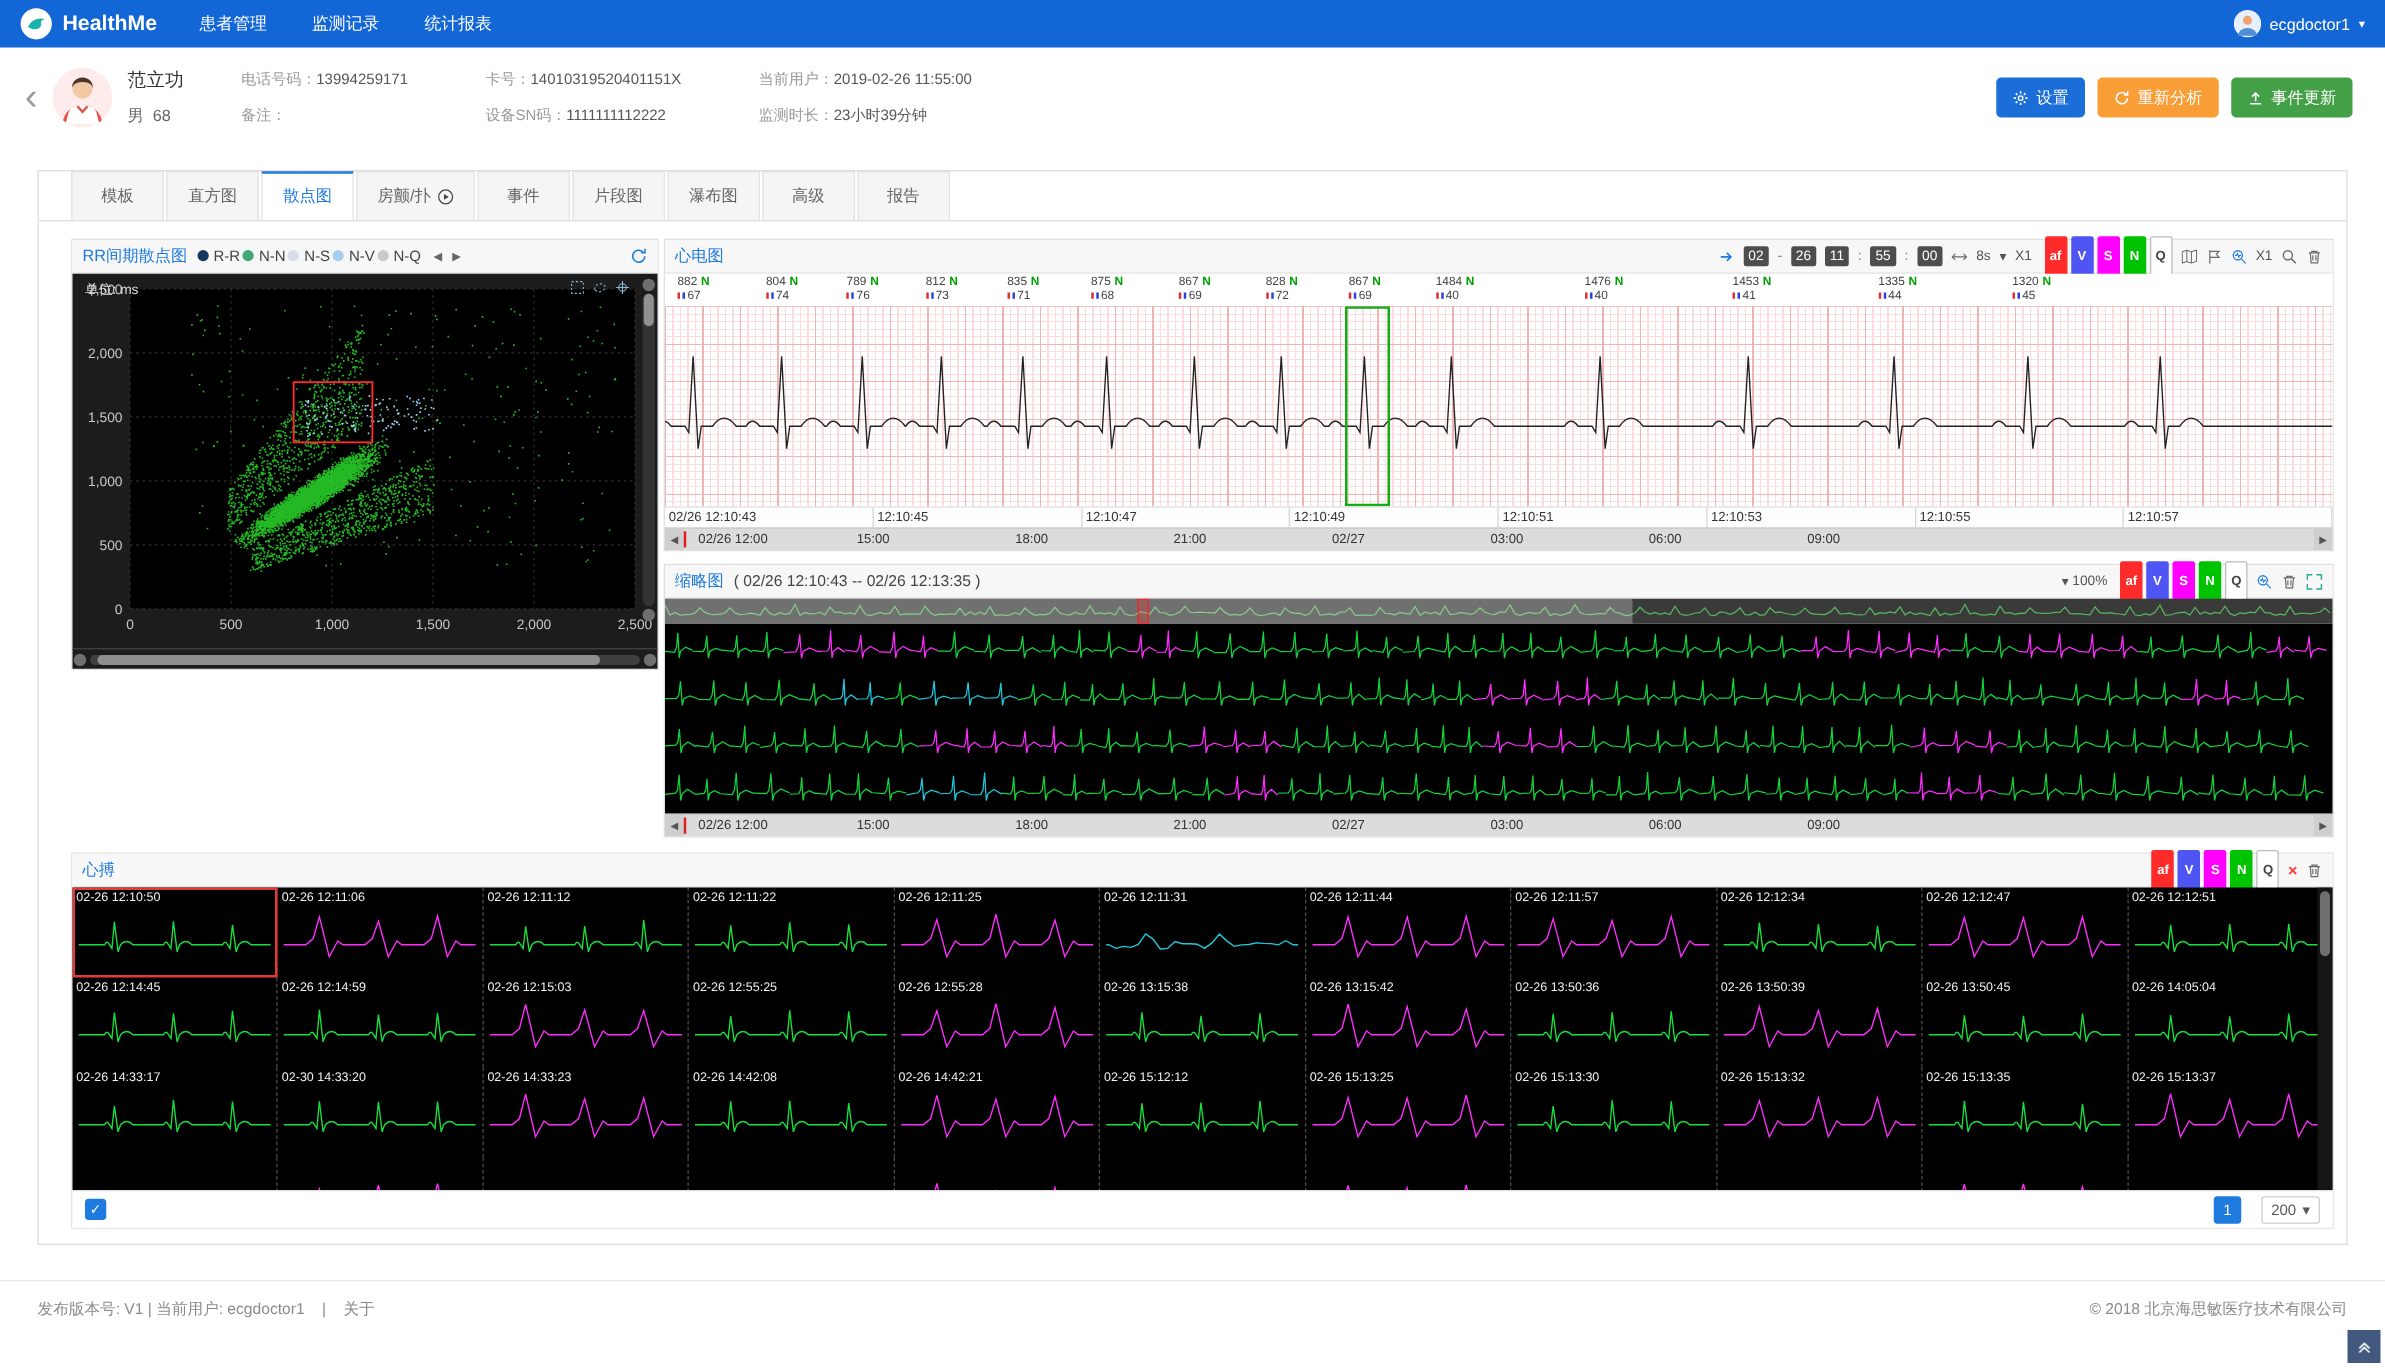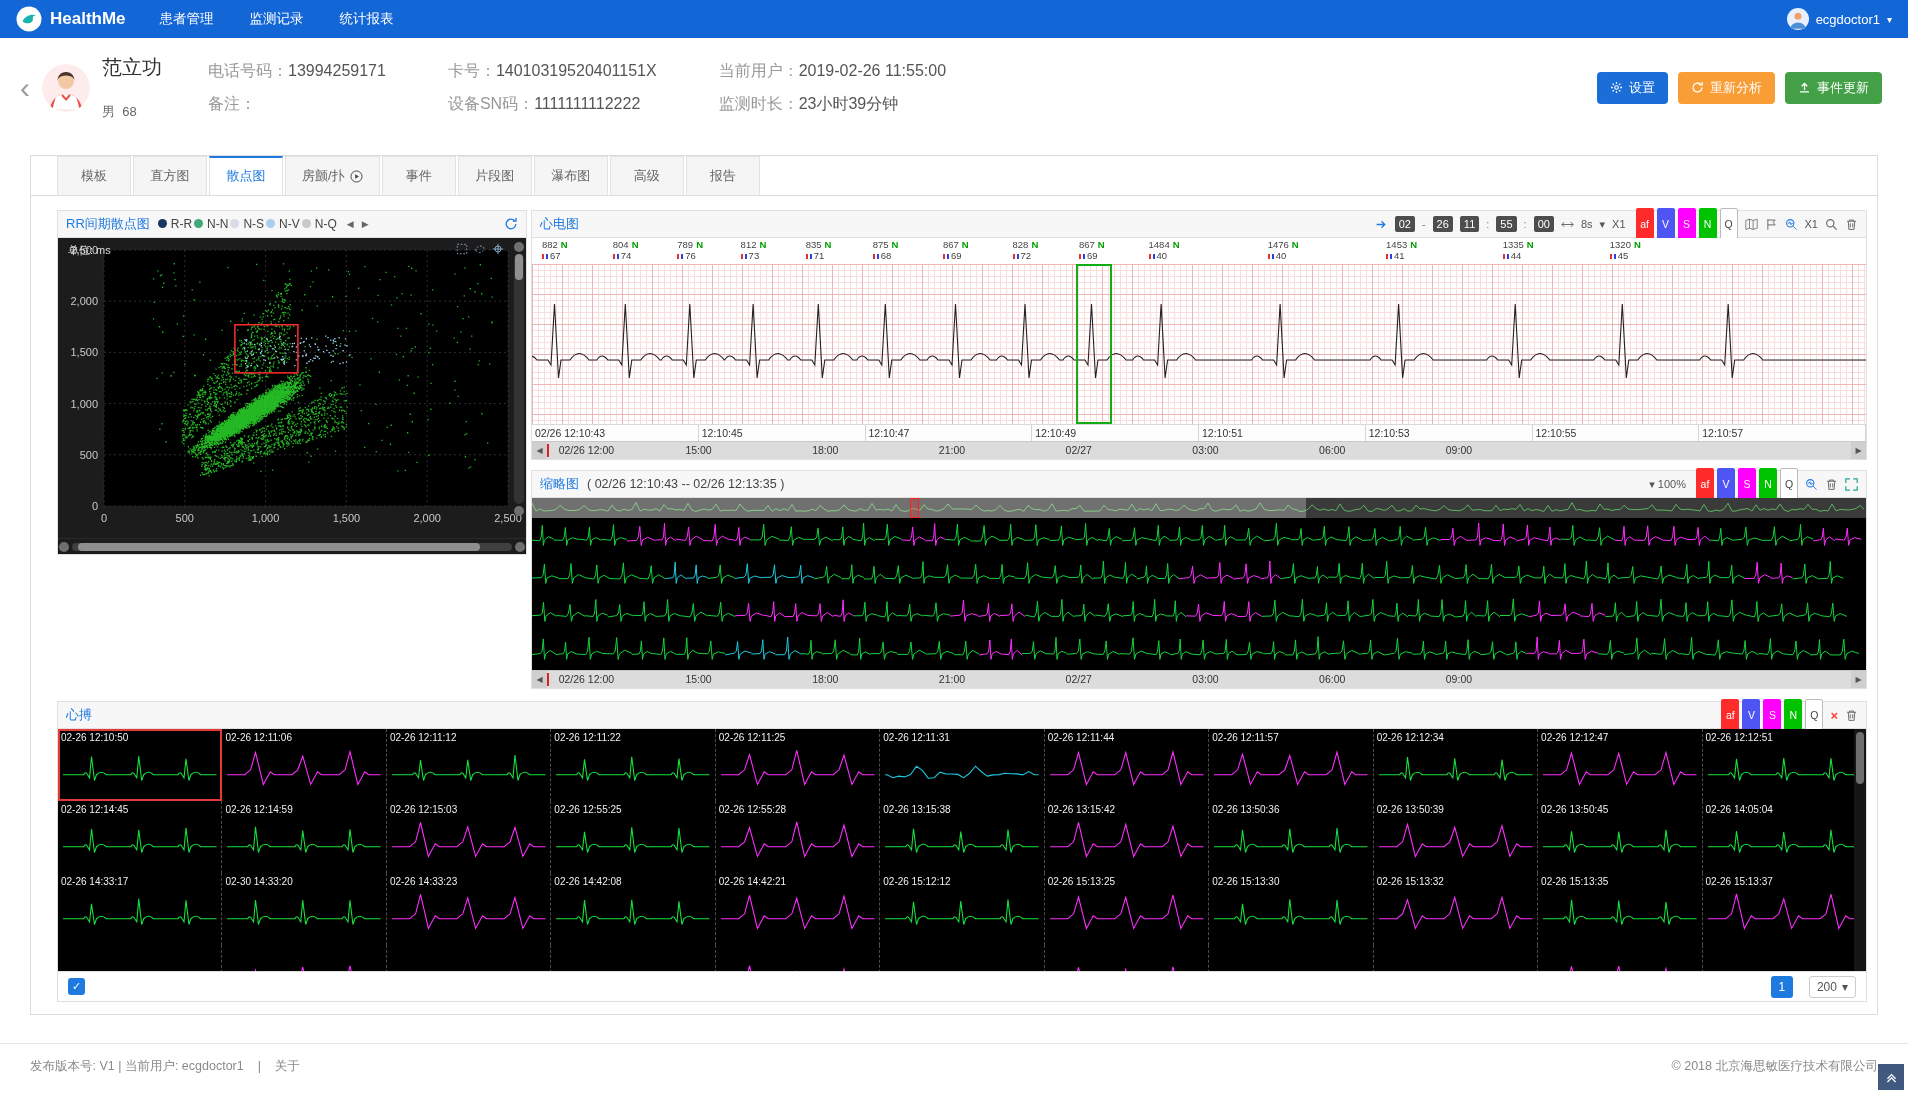--- a/index.html
+++ b/index.html
@@ -15,25 +15,25 @@
 .nav-menu{display:flex;gap:36px}
 .nav-item{font-size:13.5px;cursor:pointer}
 .nav-right{margin-left:auto;display:flex;align-items:center;gap:7px;font-size:13px;cursor:pointer}
 .caret-w{font-size:10px}
 
 
 .patient-bar{display:flex;align-items:center;padding:16px 26px 8px 8px}
 .back{font-size:30px;color:#9a9a9a;padding:0 12px;cursor:pointer;line-height:1}
 .p-avatar{width:48px;height:48px;border-radius:50%;overflow:hidden;margin-right:12px;flex:none}
 .p-name-col{margin-right:46px}
-.p-name{font-size:20px;color:#333;margin-bottom:22px}
+.p-name{font-size:15px;color:#333;margin-bottom:10px}
 .p-ga{font-size:13px;color:#666}
 .p-fields{display:flex}
 .p-col{display:flex;flex-direction:column;gap:12px;margin-right:62px}
-.p-row{font-size:16px;white-space:nowrap}
+.p-row{font-size:12px;white-space:nowrap}
 .p-label{color:#999}
 .p-value{color:#555}
 .p-actions{margin-left:auto;display:flex;gap:10px}
 .btn{border:none;border-radius:4px;color:#fff;font-size:13px;padding:7px 13px;display:flex;align-items:center;gap:6px;cursor:pointer}
 .btn-blue{background:#1b6ed8}.btn-orange{background:#f99d36}.btn-green{background:#43a047}
 
 
 .card{margin:26px 30px 0;border:1px solid #dcdcdc;background:#fff;padding-bottom:12px}
 .tabs{display:flex;padding-left:26px;border-bottom:1px solid #dcdcdc;padding-top:0}
 .tab{min-width:74px;padding:10px 16px;text-align:center;font-size:13px;color:#666;background:#f5f5f5;
@@ -41,21 +41,21 @@
 .tab.active{background:#fff;color:#1f7ae0;border-top:2px solid #1f7ae0;padding-top:9px}
 .tab-play{color:#444}
 
 
 .panels{padding:14px 10px 0 26px}
 .top-row{display:flex;gap:4px;align-items:flex-start}
 .panel{border:1px solid #e0e0e0;background:#fff}
 .panel-head{height:27px;background:#f7f7f7;border-bottom:1px solid #e0e0e0;display:flex;align-items:center;padding:0 8px;gap:8px;font-size:12.5px}
 .panel-title{color:#1f7ae0;font-size:13px;white-space:nowrap}
 .head-right{margin-left:auto;display:flex;align-items:center;gap:7px;color:#6a6a6a}
-.tag{min-width:18px;height:32px;padding:0 3px;font-size:10.5px;font-weight:normal;display:inline-flex;align-items:center;justify-content:center;border-radius:2px;cursor:pointer}
+.tag{min-width:18px;height:32px;padding:0 3px;font-size:10.5px;font-weight:bold;display:inline-flex;align-items:center;justify-content:center;border-radius:2px;cursor:pointer}
 .blue-i{color:#1f7ae0}.green-i{color:#26a69a}.gray-i{color:#6a6a6a;cursor:pointer}
 
 
 .scatter-panel{width:470px;flex:none}
 .lg-item{display:inline-flex;align-items:center;gap:4px;font-size:12px;color:#444;cursor:pointer;margin-right:2px}
 .dot{width:9px;height:9px;border-radius:50%;display:inline-block}
 .lg-arrow{font-size:9px;color:#666;cursor:pointer}
 .scatter-body{background:#1c1c1c;position:relative;height:300px}
 .unit-label{position:absolute;top:5px;left:10px;color:#ddd;font-size:11px;z-index:2}
 .plot-tools{position:absolute;top:5px;right:22px;display:flex;gap:6px;color:#8fb8d8;z-index:2}

